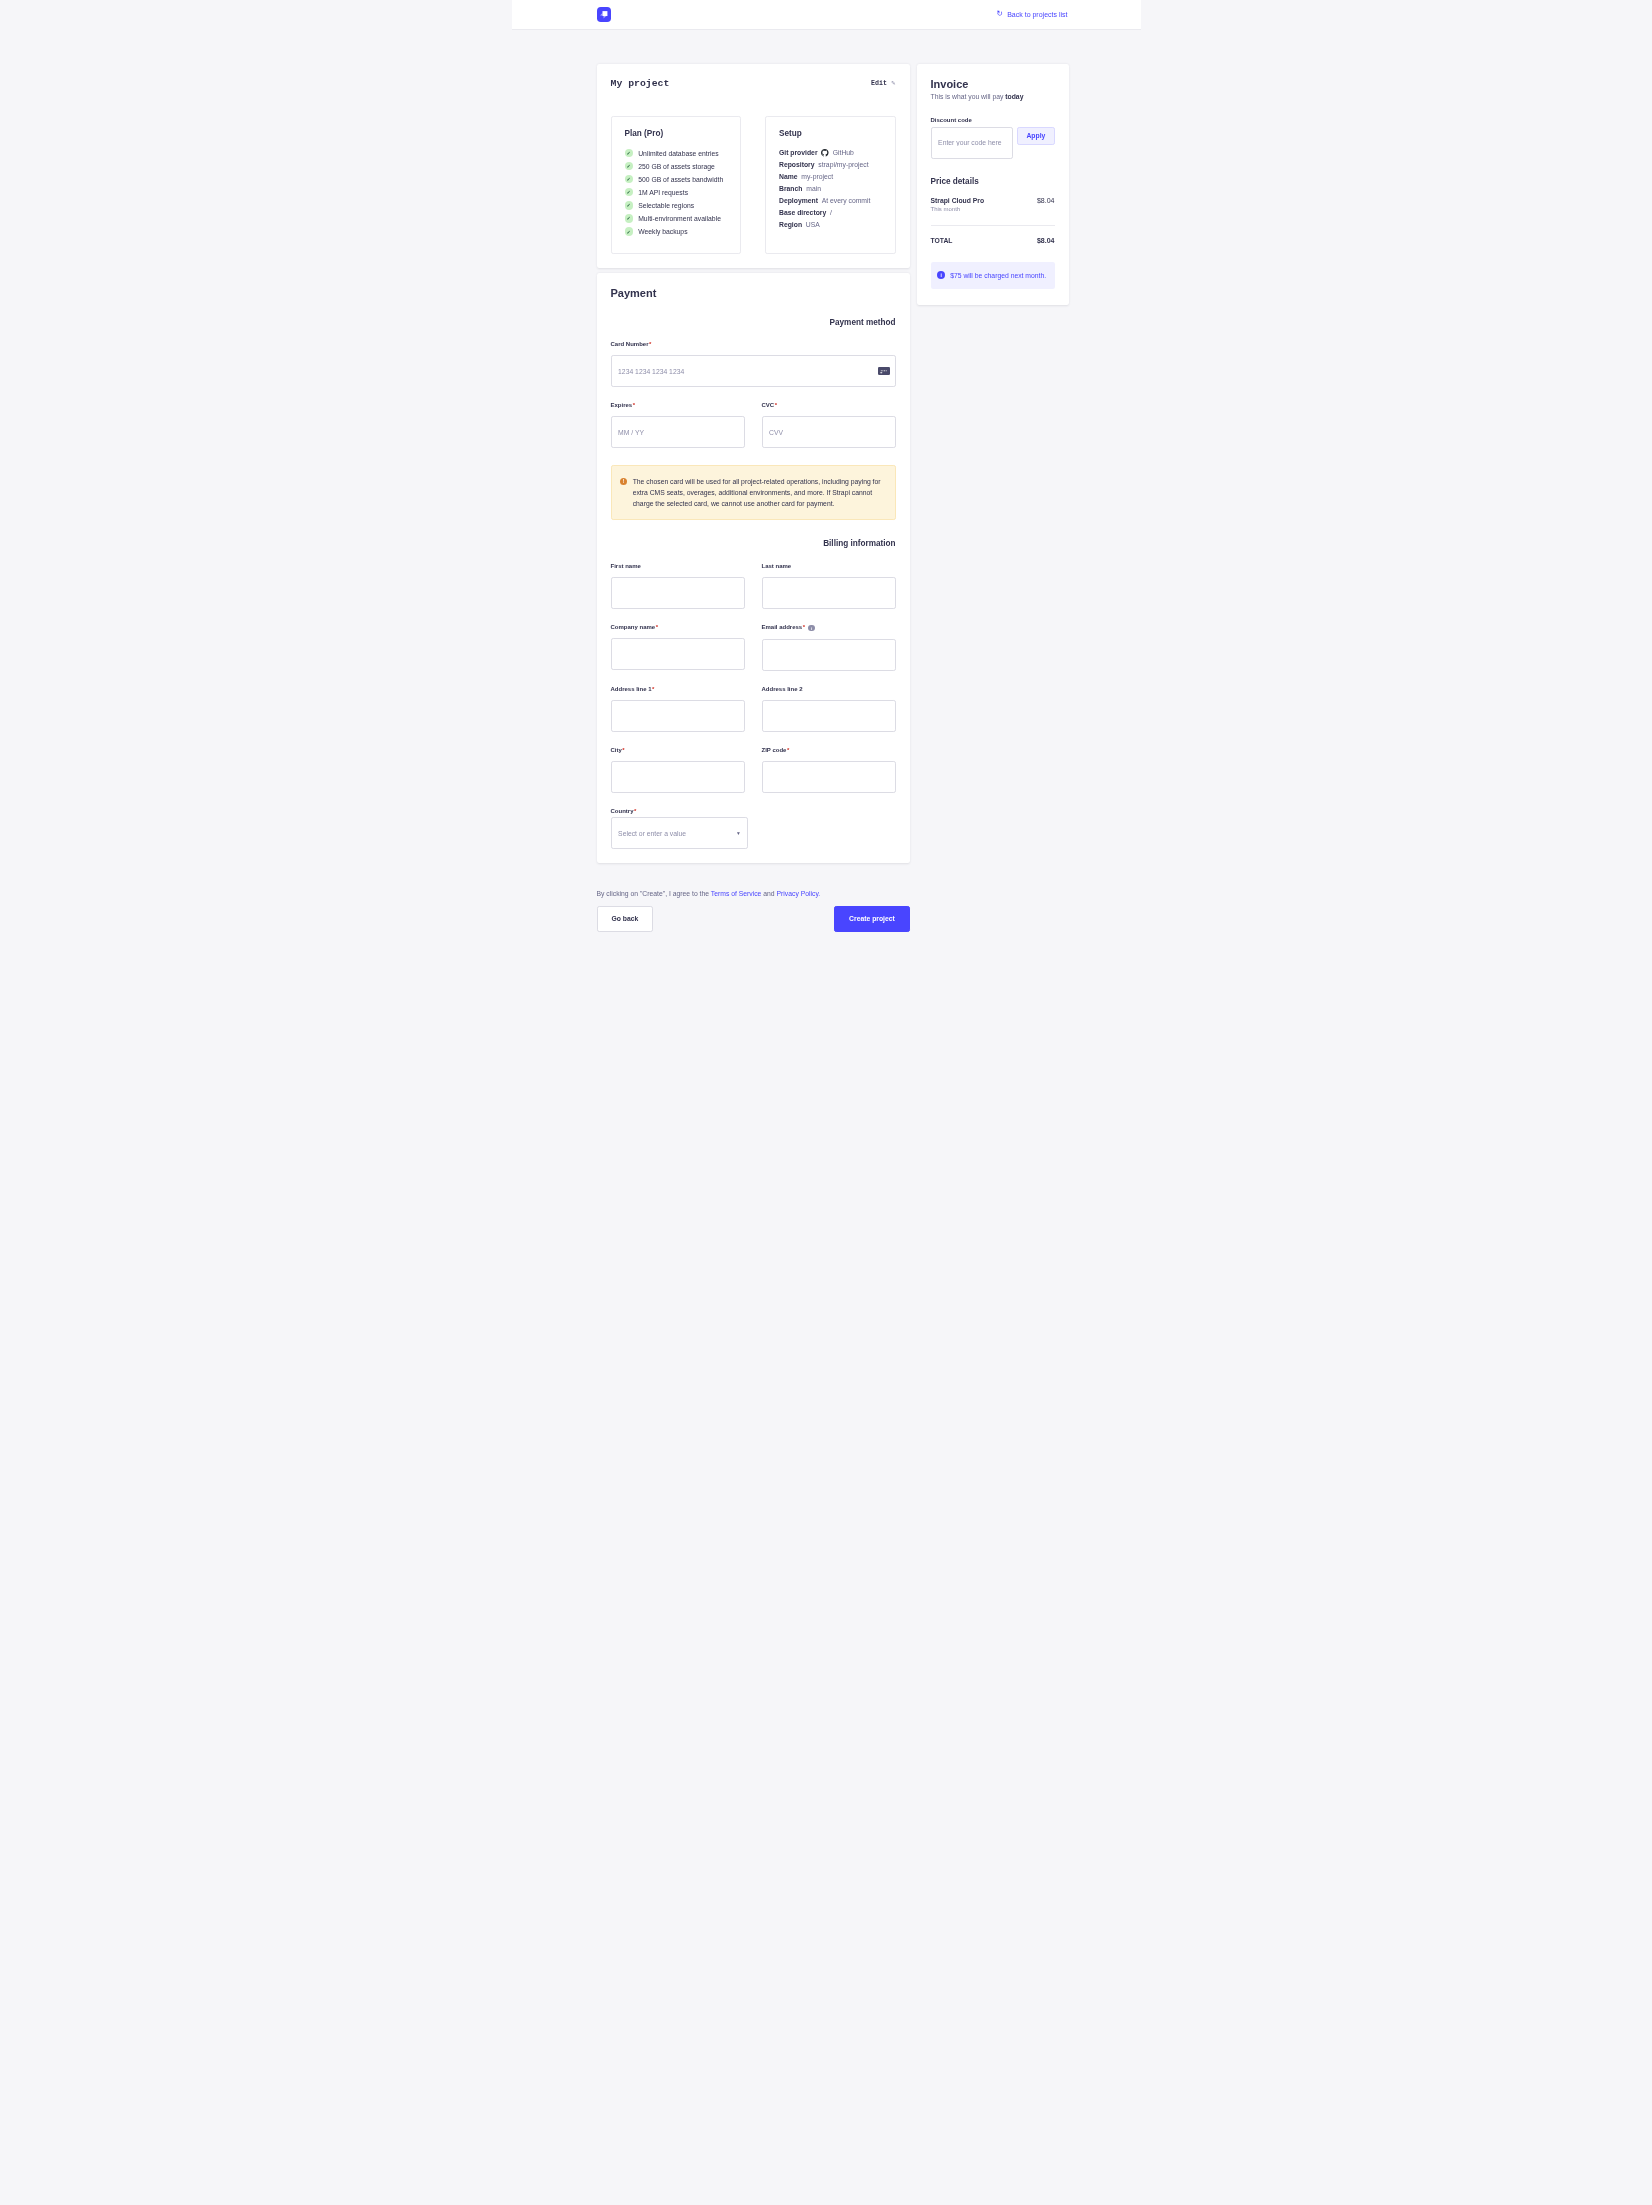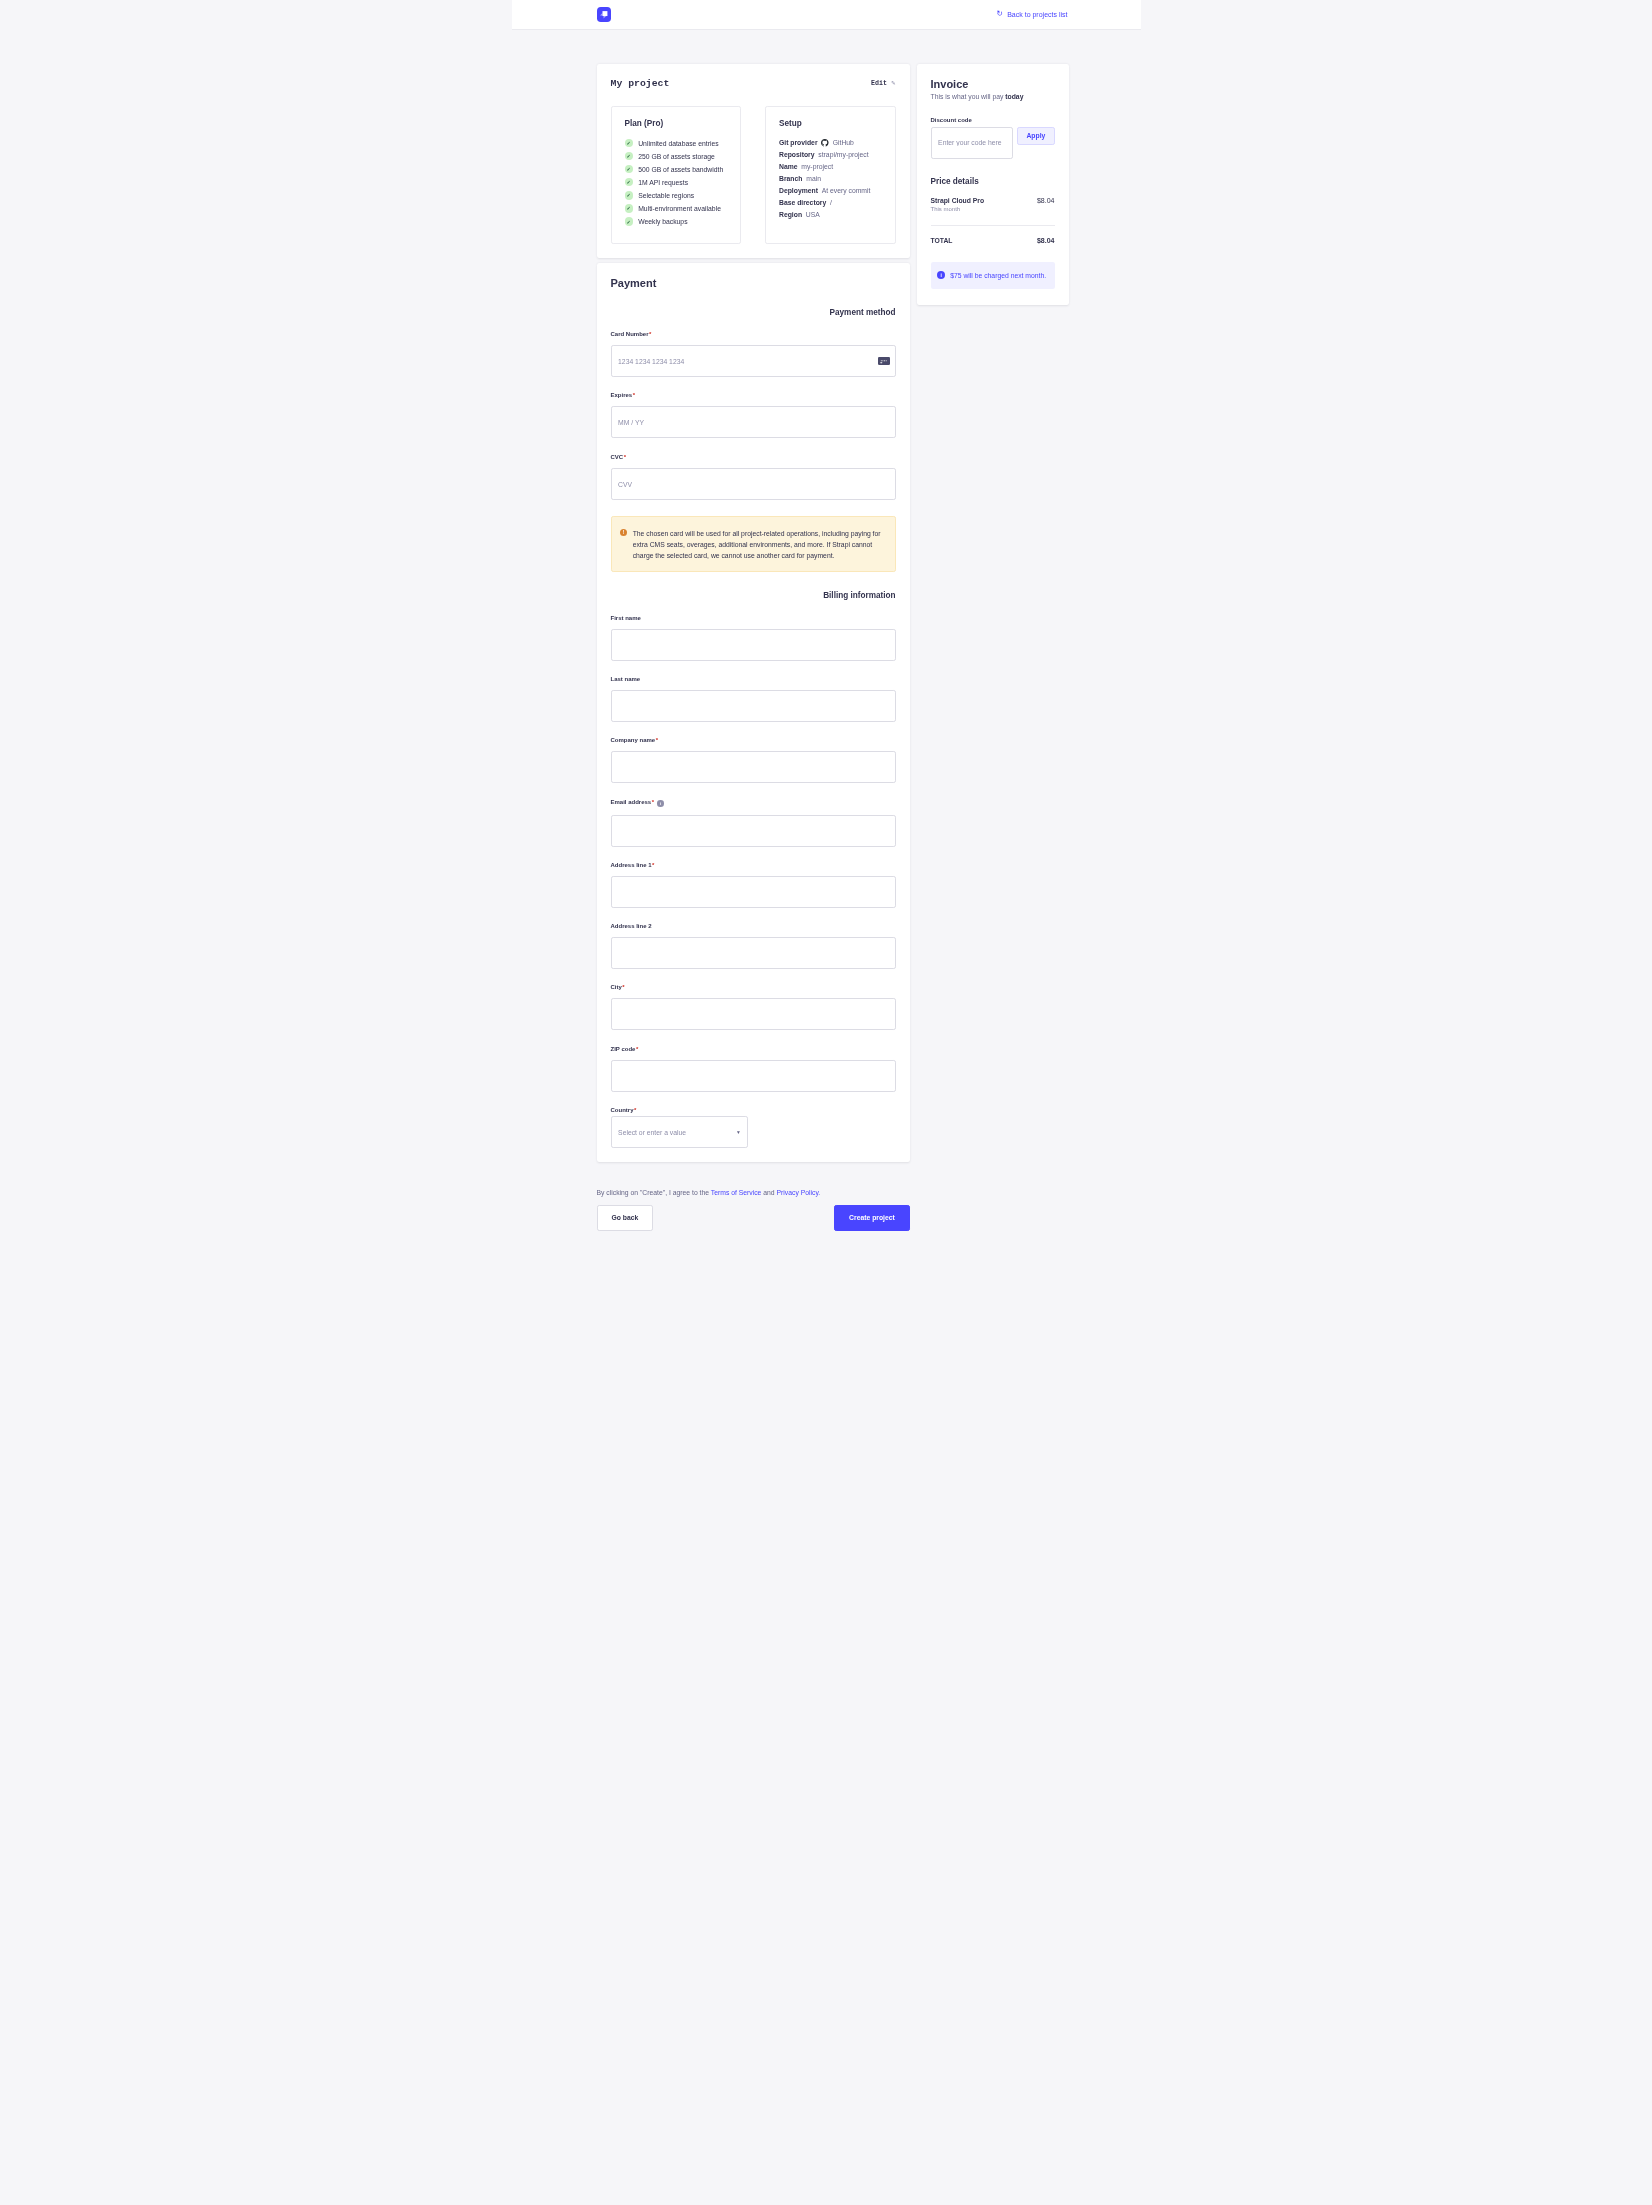--- a/index.html
+++ b/index.html
@@ -35,21 +35,21 @@
   .card {
     background: #fff; border-radius: 2.2px;
     box-shadow: 0 0.5px 2.2px rgba(33,33,52,.1);
     padding: 14px;
   }
   
   .project-head { display: flex; align-items: center; justify-content: space-between; font-family: Liberation Mono, monospace; }
   .card-title-lg { font-size: 9.8px; font-weight: 700; }
   .edit-btn { display: flex; align-items: center; gap: 4.4px; font-size: 6.6px; font-weight: 600; color: #32324d; cursor: pointer; background: none; border: none; font-family: inherit; }
   .edit-glyph { color: #8e8ea9; font-size: 7px; }
-  .boxes { display: flex; gap: 24px; margin-top: 17px; }
+  .boxes { display: flex; gap: 24px; margin-top: 27px; }
   .box { flex: 1; border: 0.5px solid #eaeaef; border-radius: 2.2px; padding: 12px 11px 12px 13px; }
   .box-title { font-size: 8.2px; font-weight: 600; }
   .feature-list { list-style: none; margin-top: 11.5px; }
   .feature { display: flex; align-items: center; gap: 5.5px; font-size: 6.8px; margin-bottom: 4.9px; }
   .check {
     width: 8.2px; height: 8.2px; border-radius: 50%; flex: none;
     background: #c6f0c2; color: #2f6846; font-size: 4.9px; font-weight: 700;
     display: flex; align-items: center; justify-content: center;
   }
   .setup-rows { margin-top: 11.5px; }
@@ -95,21 +95,21 @@
     display: flex; align-items: center; justify-content: center; flex: none;
   }
   .info-badge { width: 8.2px; height: 8.2px; background: #4945ff; font-size: 4.9px; }
   .note-text { font-size: 6.8px; color: #4945ff; }
   
   .section-title { font-size: 11px; font-weight: 700; }
   .section-sub { font-size: 8.2px; font-weight: 700; margin-top: 18.6px; text-align: right; }
   .f-label { margin-top: 14.8px; }
   .input-wrap { position: relative; margin-top: 8px; }
   .card-icon { position: absolute; right: 5.5px; top: 50%; transform: translateY(-50%); line-height: 0; }
-  .two-col { display: flex; gap: 1px; flex-direction: column; }
+  .two-col { display: flex; gap: 17px; }
   .col { flex: 1; min-width: 0; }
   .warning {
     margin-top: 16.4px; background: #fdf4dc; border: 0.5px solid #fae7b9; border-radius: 2.2px;
     padding: 10.4px 13px 10.4px 8.7px; display: flex; gap: 5.5px;
   }
   .warn-badge { width: 7px; height: 7px; background: #d9822f; font-size: 4.9px; margin-top: 1.6px; }
   .warning-text { font-size: 6.8px; line-height: 1.62; color: #32324d; }
   .label-info {
     display: inline-flex; width: 6.6px; height: 6.6px; border-radius: 50%;
     background: #8e8ea9; color: #fff; font-size: 4.4px; font-weight: 700; font-style: normal;

